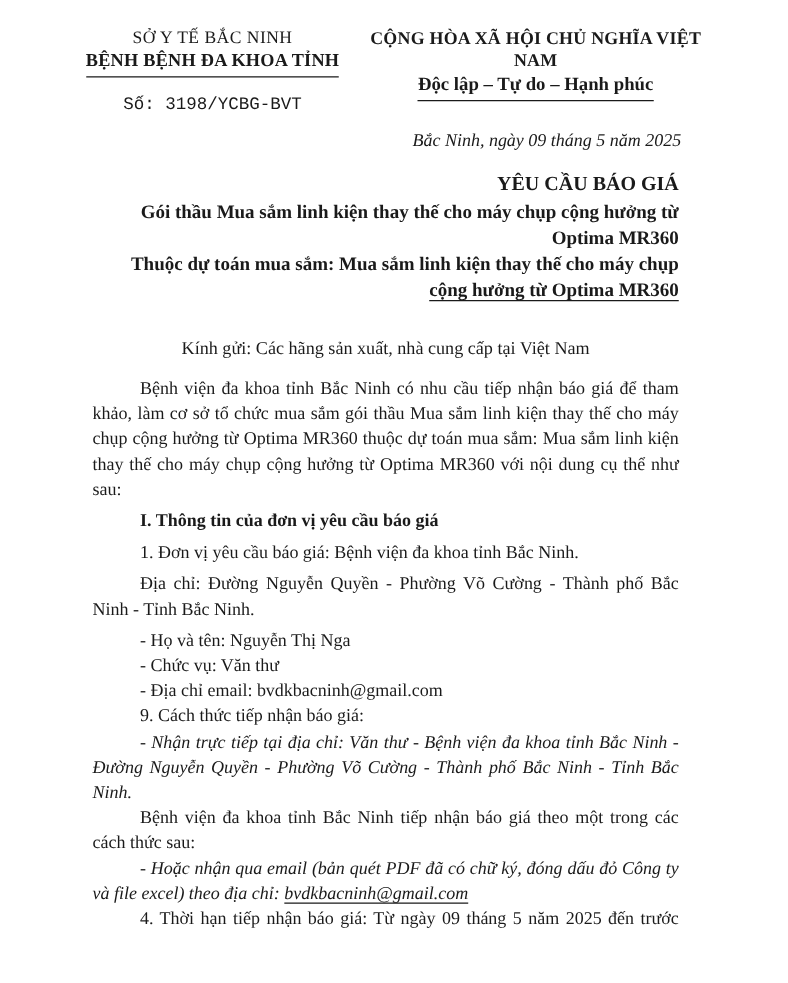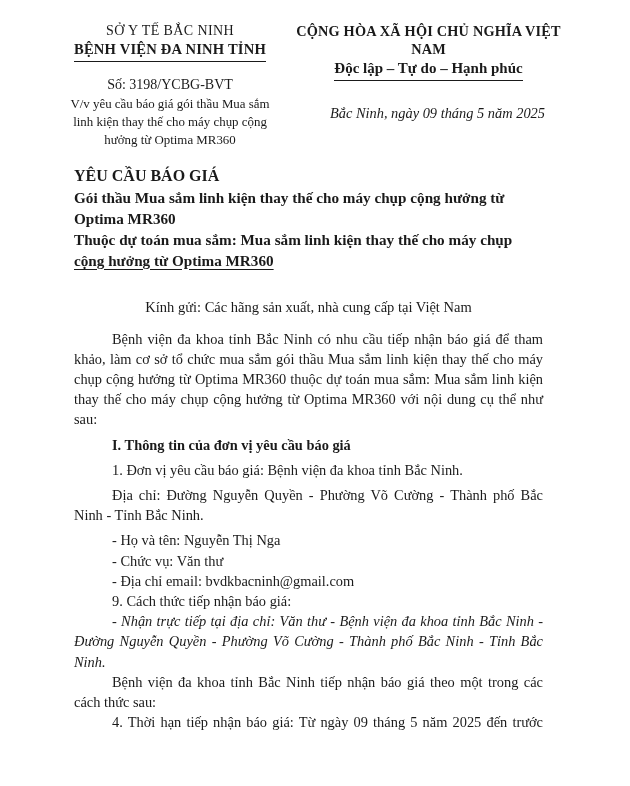--- a/index.html
+++ b/index.html
@@ -12,27 +12,27 @@
     box-sizing: border-box; width: 613px; height: 786px;
     padding: 22px 70px 0 74px; overflow: hidden; background: #ffffff;
   }
   
   .doc-header { display: flex; margin: 0 -28px 0 -20px; }
   .h-left { width: 232px; text-align: center; flex-shrink: 0; }
   .h-right { flex: 1; text-align: center; }
   .h-parent-org { font-size: 14px; line-height: 18px; letter-spacing: .4px; }
   .h-org { font-size: 14.6px; line-height: 19px; font-weight: bold; letter-spacing: .2px; }
   .u-block { display: inline-block; border-bottom: 1.4px solid #1a1a1a; padding-bottom: 2px; }
-  .h-num { font-size: 14px; line-height: 19px; margin-top: 13px; }
+  .h-num { font-size: 14px; line-height: 19px; margin-top: 13px; font-family: Liberation Mono, monospace; }
   .h-subject { font-size: 12.9px; line-height: 18.2px; width: 214px; margin: 1px auto 0; }
   .motto1 { font-size: 14.3px; line-height: 18px; font-weight: bold; letter-spacing: .2px; }
   .motto2 { font-size: 15px; line-height: 19px; font-weight: bold; margin-top: 1px; }
   .h-date { font-size: 14.4px; font-style: italic; margin-top: 24px; text-align: right; padding-right: 26px; }
   
-  .title-block { text-align: left; margin-top: 15px; font-weight: bold; }
+  .title-block { text-align: right; margin-top: 15px; font-weight: bold; }
   .title-main { font-size: 16px; line-height: 22px; }
   .title-sub { font-size: 15.2px; line-height: 21px; }
   .u-text { text-decoration: underline; text-underline-offset: 2.5px; }
   .salutation { text-align: center; font-size: 14.5px; line-height: 21px; margin-top: 26px; }
   
   .p {
     font-size: 14.4px; line-height: 20.2px; margin: 0;
     text-align: justify; text-indent: 38px;
   }
   .sp  { margin-top: 5px; }
@@ -42,23 +42,22 @@
   .force-last { text-align-last: justify; }
 </style>
 </head>
 <body>
 
 <div class="page">
 
   <div class="doc-header">
     <div class="h-left">
       <div class="h-parent-org">SỞ Y TẾ BẮC NINH</div>
-      <div class="h-org"><span class="u-block">BỆNH VIỆN ĐA NINH TỈNH</span></div>
+      <div class="h-org"><span class="u-block">BỆNH BỆNH ĐA KHOA TỈNH</span></div>
       <div class="h-num">Số: 3198/YCBG-BVT</div>
-      <div class="h-subject">V/v yêu cầu báo giá gói thầu Mua sắm linh kiện thay thế cho máy chụp cộng hưởng từ Optima MR360</div>
     </div>
     <div class="h-right">
       <div class="motto1">CỘNG HÒA XÃ HỘI CHỦ NGHĨA VIỆT NAM</div>
       <div class="motto2"><span class="u-block">Độc lập – Tự do – Hạnh phúc</span></div>
       <div class="h-date">Bắc Ninh, ngày 09 tháng 5 năm 2025</div>
     </div>
   </div>
 
   <div class="title-block">
     <div class="title-main">YÊU CẦU BÁO GIÁ</div>
@@ -82,16 +81,20 @@
 
   <p class="p sp">- Họ và tên: Nguyễn Thị Nga</p>
   <p class="p">- Chức vụ: Văn thư</p>
   <p class="p">- Địa chỉ email: bvdkbacninh@gmail.com</p>
 
   <p class="p">9. Cách thức tiếp nhận báo giá:</p>
   <p class="p it">- Nhận trực tiếp tại địa chỉ: Văn thư - Bệnh viện đa khoa tỉnh Bắc Ninh - Đường Nguyễn Quyền - Phường Võ Cường - Thành phố Bắc Ninh - Tỉnh Bắc Ninh.</p>
 
   <p class="p">Bệnh viện đa khoa tỉnh Bắc Ninh tiếp nhận báo giá theo một trong các cách thức sau:</p>
 
+  <p class="p it">
+    <span>- Hoặc nhận qua email (bản quét PDF đã có chữ ký, đóng dấu đỏ Công ty và file excel) theo địa chỉ:</span>
+    <span class="u-text">bvdkbacninh@gmail.com</span>
+  </p>
 
   <p class="p force-last">4. Thời hạn tiếp nhận báo giá: Từ ngày 09 tháng 5 năm 2025 đến trước</p>
 
 </div>
 
 </body></html>

